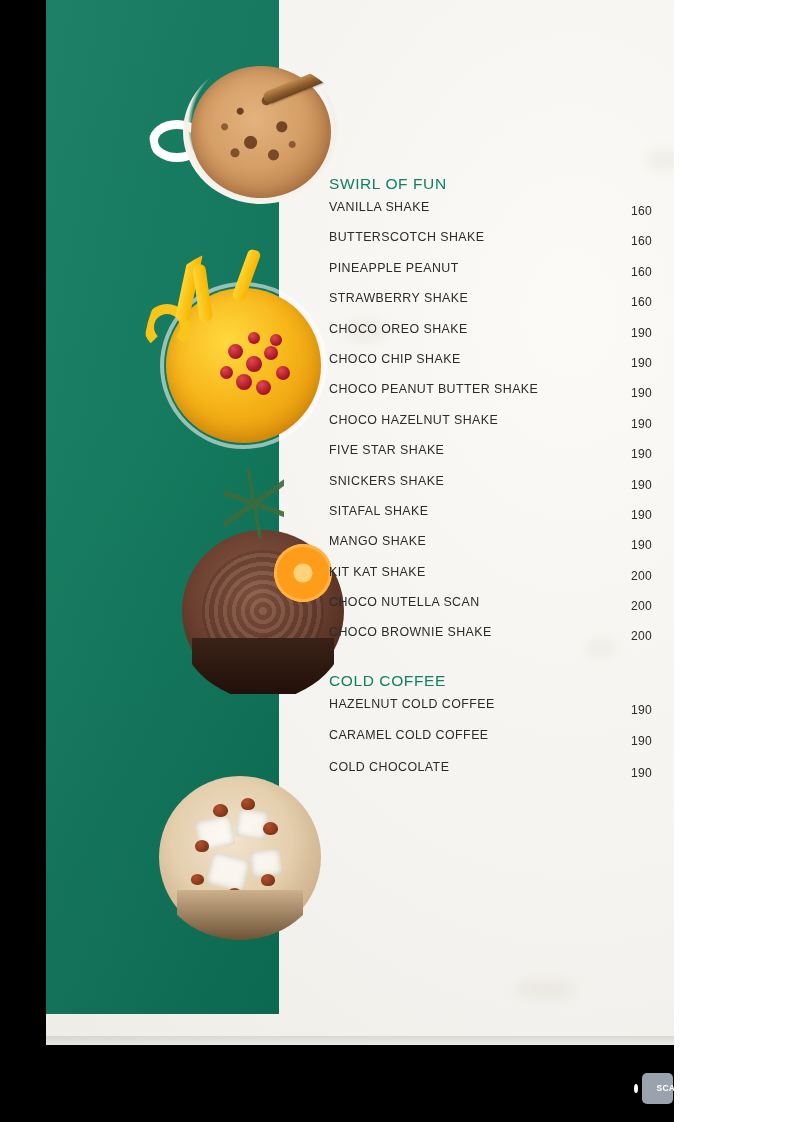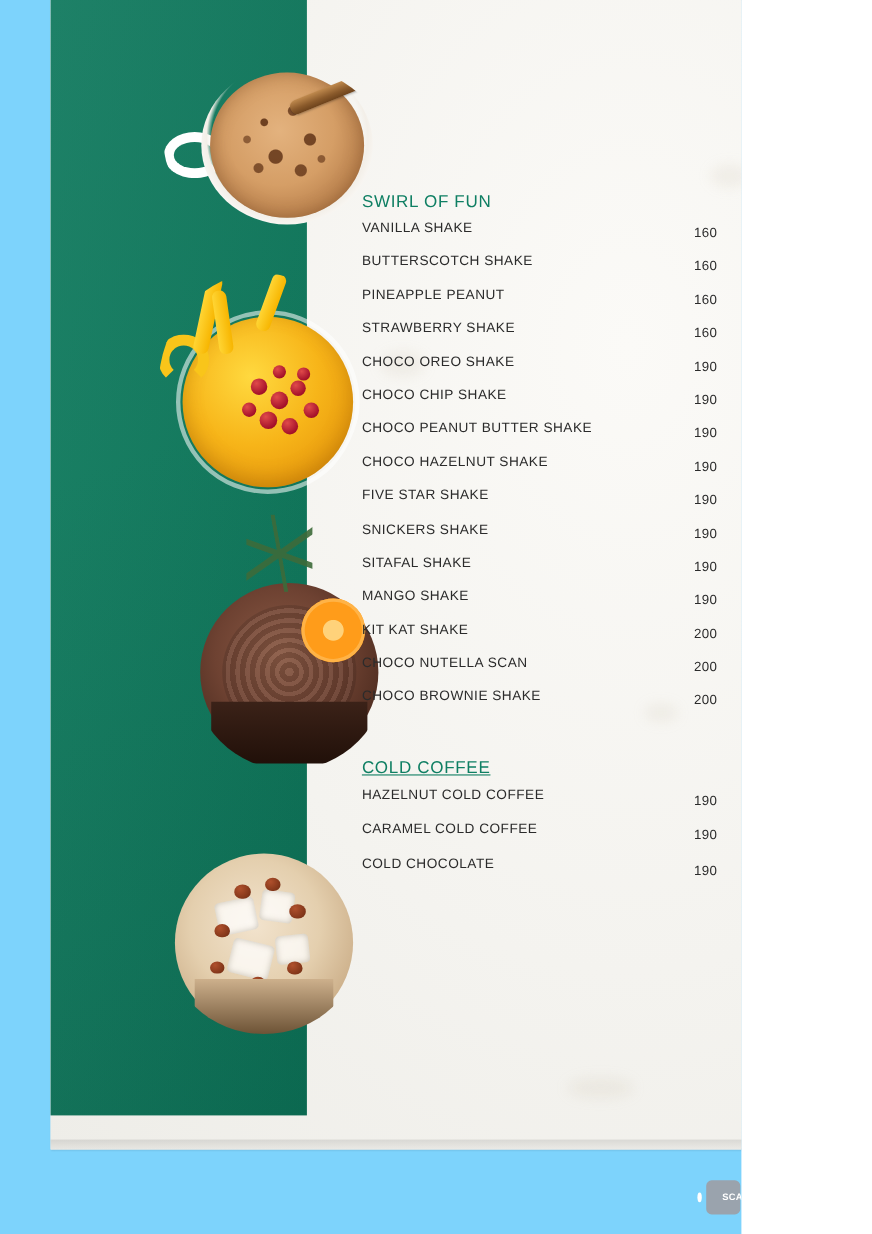--- a/index.html
+++ b/index.html
@@ -5,21 +5,21 @@
   * { box-sizing: border-box; }
   html, body {
     margin: 0; padding: 0;
     width: 793px; height: 1122px;
     background: #ffffff;
     font-family: "Liberation Sans", sans-serif;
   }
   #page {
     position: relative;
     width: 674px; height: 1122px;
-    background: #7dd3fc;
+    background: #000000;
     overflow: hidden;
   }
   
   #sheet {
     position: absolute;
     left: 46px; top: 0px;
     width: 700px; height: 1045px;
     background: #f7f6f2;
     box-shadow: 0 0 2px rgba(0,0,0,0.12);
   }
@@ -184,21 +184,21 @@
     left: 283px; top: 175px;
     width: 350px;
   }
   .section-title {
     color: #0f7f63;
     font-size: 15.5px;
     letter-spacing: 0.6px;
     margin: 0 0 7px 0;
     font-family: "Liberation Sans", sans-serif;
   }
-  .section-title.second { margin-top: 34px; text-decoration: underline; }
+  .section-title.second { margin-top: 16px; }
   .menu-row {
     position: relative;
     display: flex;
     align-items: baseline;
     justify-content: space-between;
     height: 30.4px;
   }
   .item-name {
     color: #2b2b2b;
     font-size: 12.4px;

